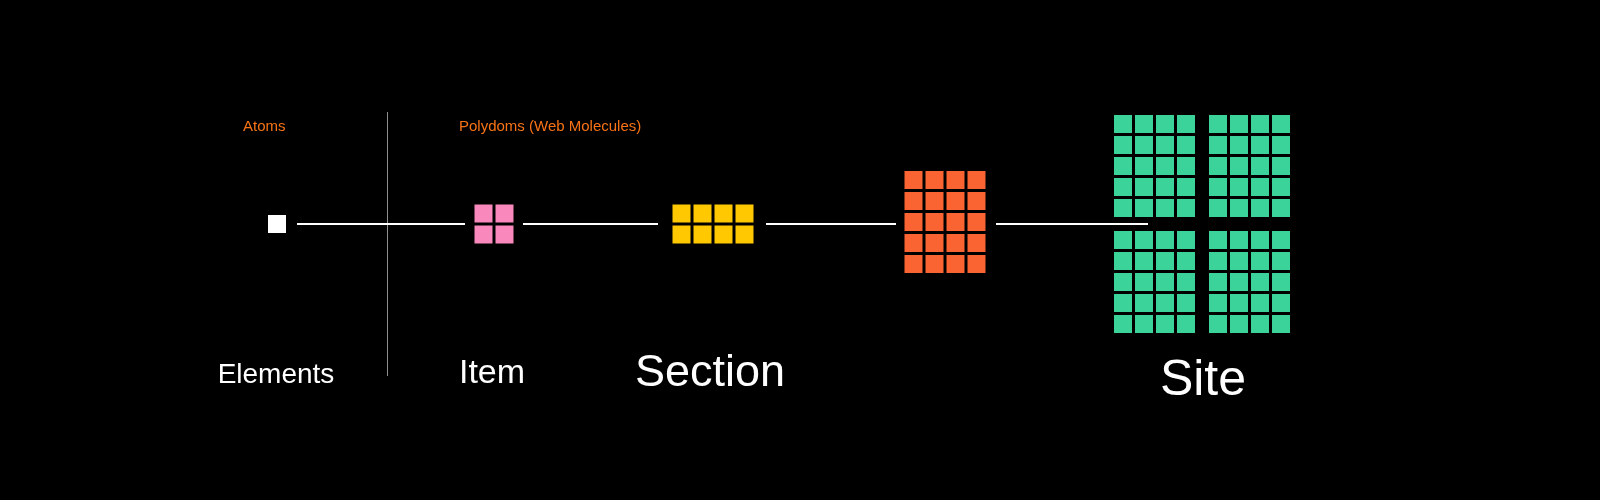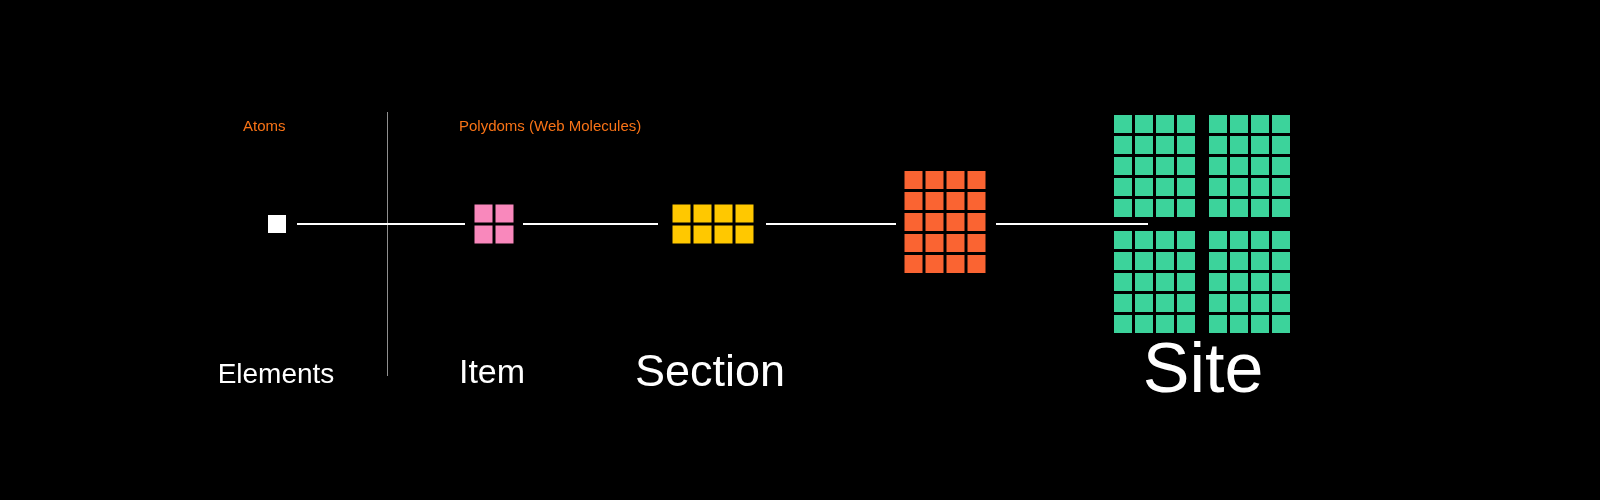--- a/index.html
+++ b/index.html
@@ -276,15 +276,15 @@
       </div>
     </div>
 
   <div class="bottom-label" id="bottom-label-elements">Elements</div>
 
   <div class="bottom-label" id="bottom-label-item" style="font-size: 34px;">Item</div>
 
   <div class="bottom-label" id="bottom-label-section" style="font-size: 45px;">Section</div>
 
 
-  <div class="bottom-label" id="bottom-label-site" style="font-size: 70px;">Site</div>
+  <div class="bottom-label" id="bottom-label-site" style="font-size: 50px;">Site</div>
 
 </div>
 
 </body></html>

